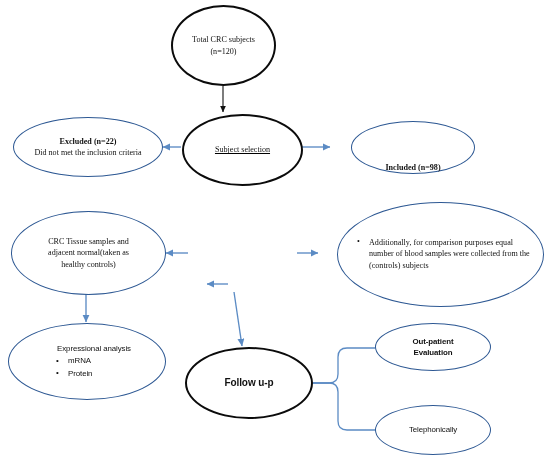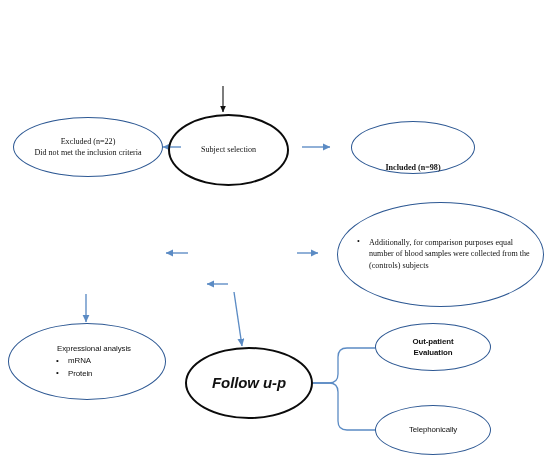--- a/index.html
+++ b/index.html
@@ -48,21 +48,21 @@
   }
   .node-text.bold {
     font-weight: bold;
   }
   .node-text.sans {
     font-family: "Liberation Sans", sans-serif;
     font-size: 7.9px;
     letter-spacing: -0.1px;
   }
   .lead-bold {
-    font-weight: normal;
+    font-weight: bold;
     display: block;
   }
   ul.bullets {
     margin: 0;
     padding: 0 0 0 13px;
     list-style: none;
     text-align: left;
   }
   ul.bullets > li {
     position: relative;
@@ -140,36 +140,49 @@
     <g>
       <line x1="234" y1="292" x2="242" y2="346" stroke="#5b8bc4" stroke-width="1.35" marker-end="url(#arrowBlue)"></line>
     </g>
 
     <g>
       <path d="M313,383 L329,383 Q338,383 338,374 L338,357 Q338,348 347,348 L375,348" fill="none" stroke="#5b8bc4" stroke-width="1.3"></path>
       <path d="M313,383 L329,383 Q338,383 338,392 L338,421 Q338,430 347,430 L375,430" fill="none" stroke="#5b8bc4" stroke-width="1.3"></path>
     </g>
   </svg>
 
-
-  <div class="node black" style="left:168px; top:114px; width:121px; height:72px;">
+  <div class="node black" style="left:171px; top:5px; width:105px; height:81px;">
+    <div class="node-text">
+      <span>Total CRC subjects</span><br>
+      <span>(n=120)</span>
+    </div>
+  </div>
+
+  <div class="node black" style="left:182px; top:114px; width:121px; height:72px;text-decoration:underline;">
     <div class="node-text">Subject selection</div>
   </div>
 
   <div class="node blue" style="left:13px; top:117px; width:150px; height:60px;">
     <div class="node-text">
       <span class="lead-bold">Excluded (n=22)</span>
       <span>Did not met the inclusion criteria</span>
     </div>
   </div>
 
   <div class="node blue" style="left:351px; top:121px; width:124px; height:53px;align-items:flex-end;">
     <div class="node-text bold">Included (n=98)</div>
   </div>
 
+  <div class="node blue" style="left:11px; top:211px; width:155px; height:84px;">
+    <div class="node-text">
+      <span>CRC Tissue samples and</span><br>
+      <span>adjacent normal(taken as</span><br>
+      <span>healthy controls)</span>
+    </div>
+  </div>
 
 
   <div class="node blue" style="left:337px; top:202px; width:207px; height:105px;">
     <div class="node-text">
       <ul class="bullets blood-list">
         <li>Additionally, for comparison purposes equal number of blood samples were collected from the (controls) subjects</li>
       </ul>
     </div>
   </div>
 
@@ -177,21 +190,21 @@
     <div class="node-text sans">
       <span class="expr-head">Expressional analysis</span>
       <ul class="bullets expr-list">
         <li>mRNA</li>
         <li>Protein</li>
       </ul>
     </div>
   </div>
 
   <div class="node black" style="left:185px; top:347px; width:128px; height:72px;">
-    <div class="node-text sans bold" style="font-size:15px;font-style:italic;">Follow u-p</div>
+    <div class="node-text sans bold" style="font-size:10px;">Follow u-p</div>
   </div>
 
   <div class="node blue" style="left:375px; top:323px; width:116px; height:48px;font-weight:bold;">
     <div class="node-text sans">
       <span>Out-patient</span><br>
       <span>Evaluation</span>
     </div>
   </div>
 
   <div class="node blue" style="left:375px; top:405px; width:116px; height:50px;text-align:right;">

